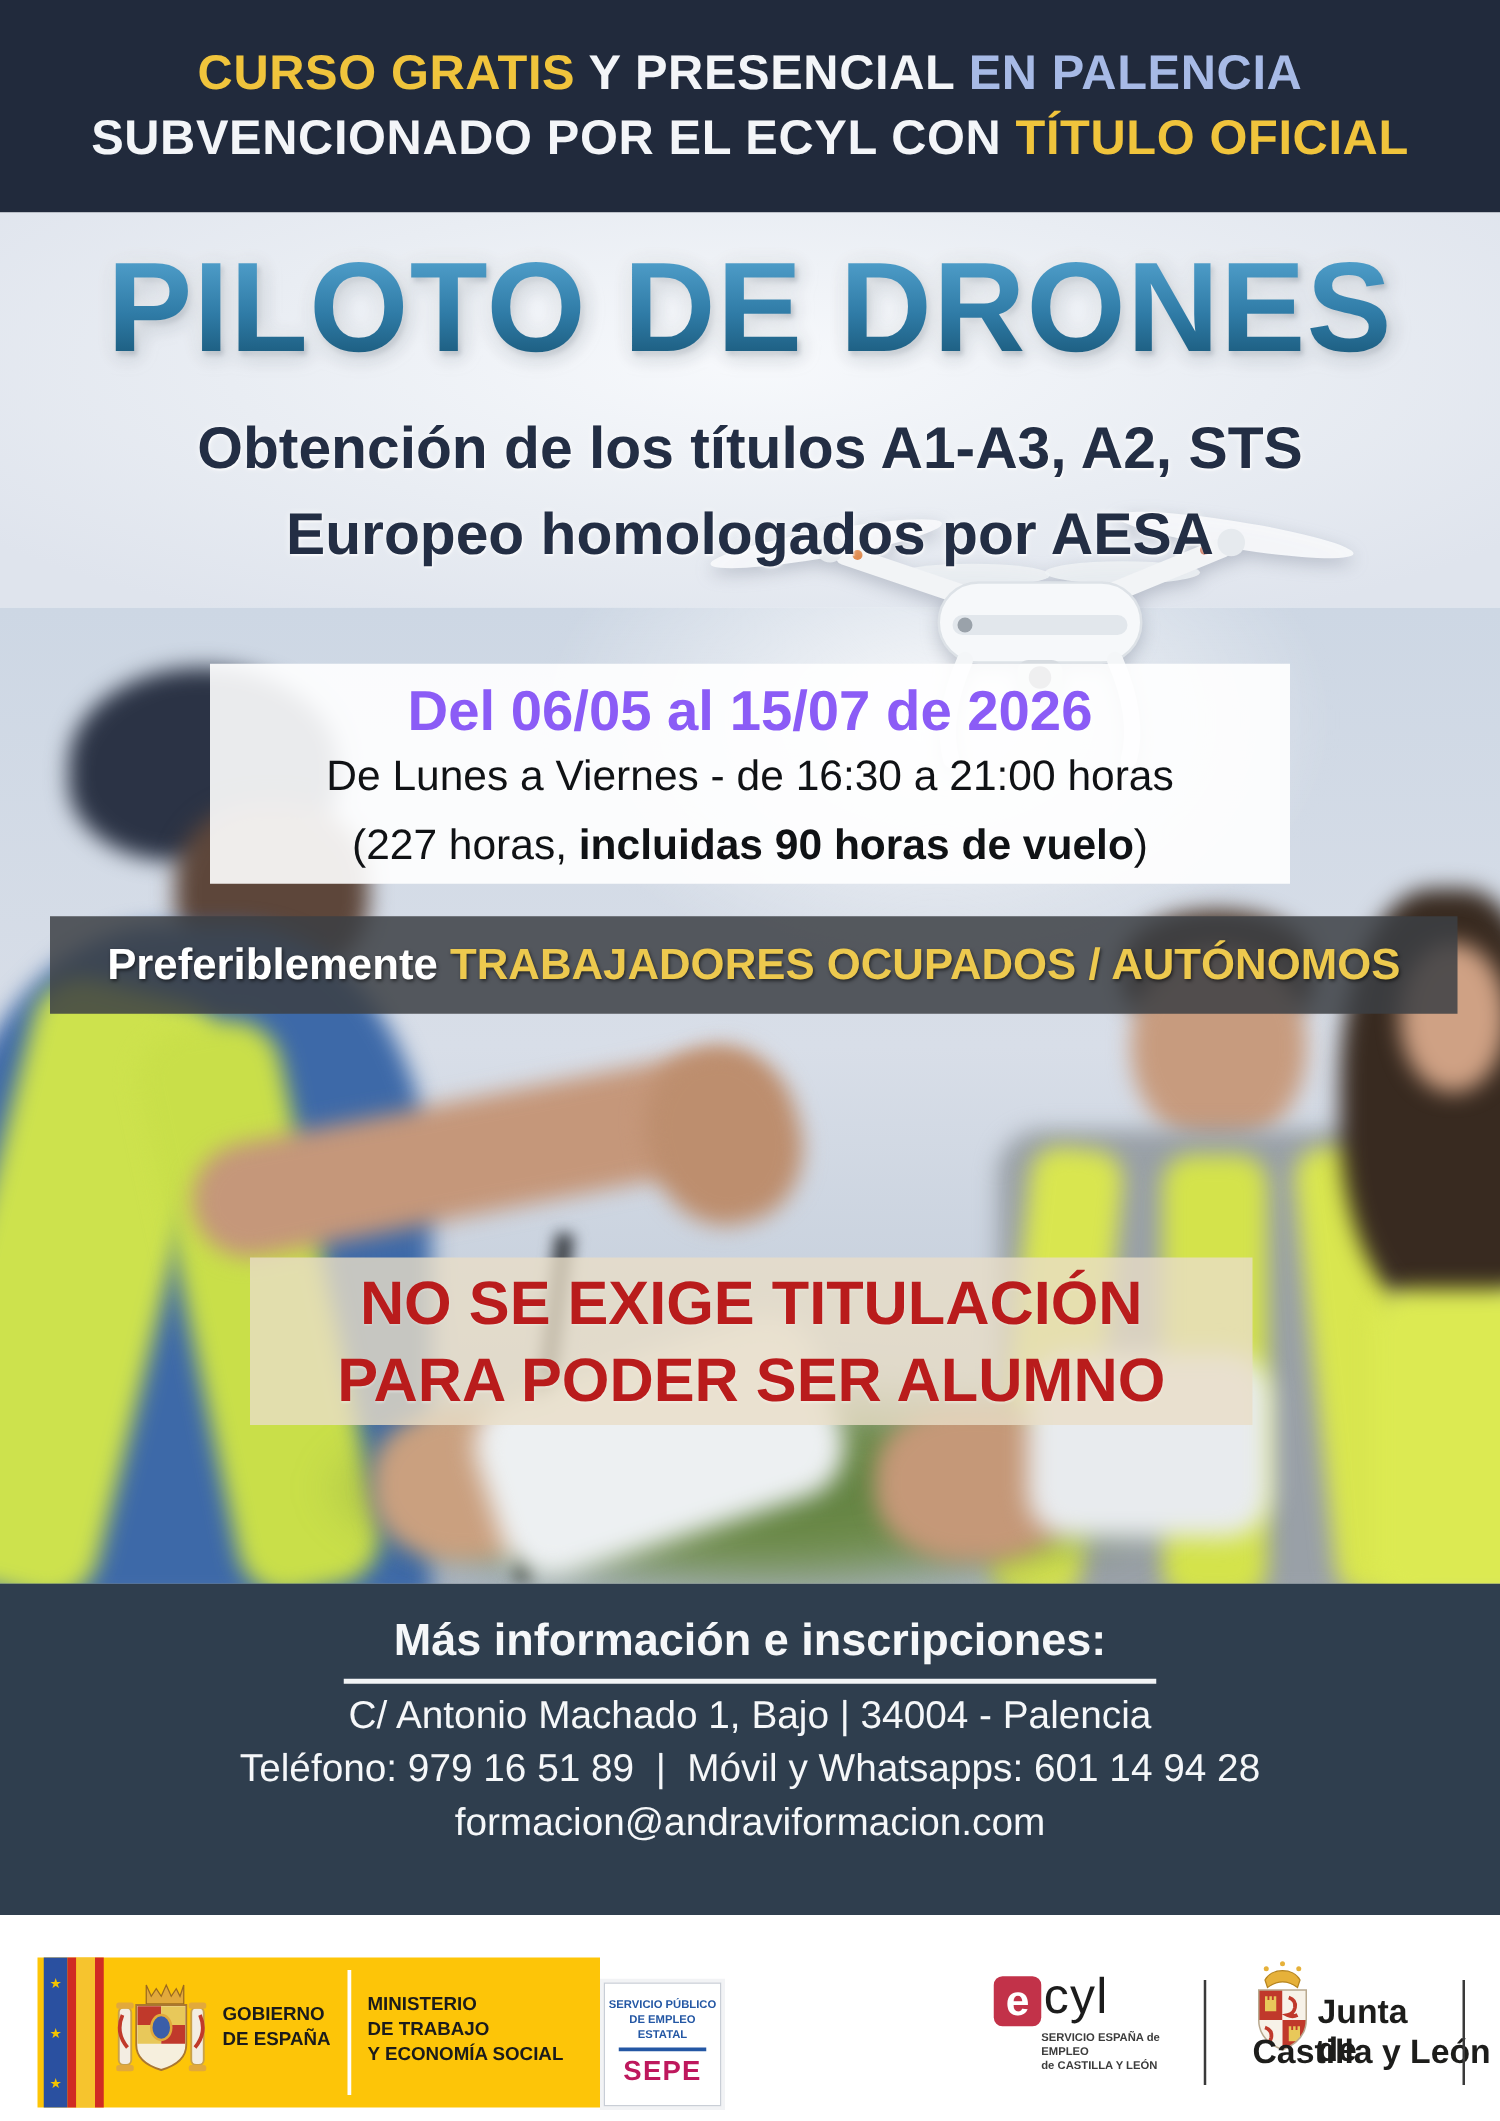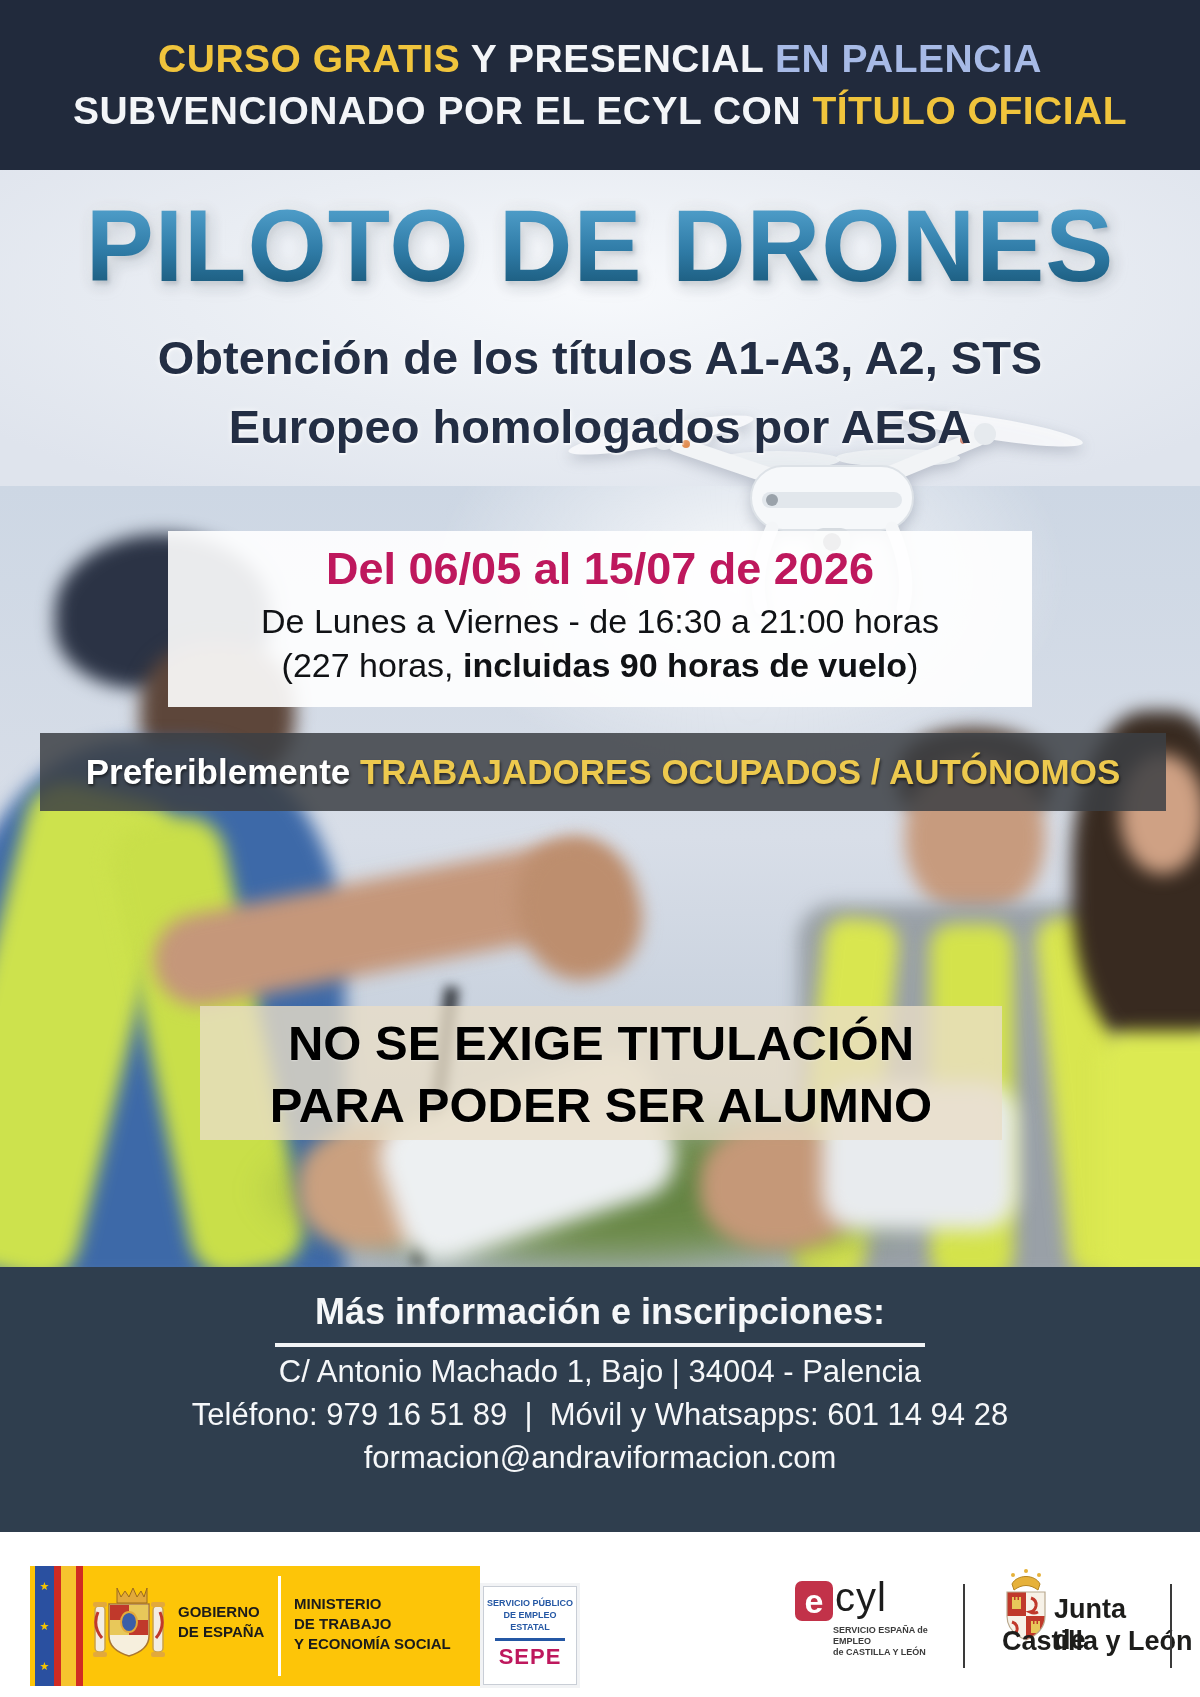--- a/index.html
+++ b/index.html
@@ -69,36 +69,36 @@
   .ctrl-b{left:822px;top:596px;width:195px;height:148px;border-radius:36px;background:#e8ebee;filter:blur(10px);}
   
   .drone{position:absolute;left:566px;top:380px;width:524px;height:284px;
     filter:blur(.5px) drop-shadow(0 5px 7px rgba(100,110,128,.35));}
   
   .overlays{position:absolute;left:0;top:0;width:1200px;height:1697px;pointer-events:none;}
   .date-box{
     position:absolute;left:168px;top:531px;width:864px;height:176px;
     background:rgba(255,255,255,.90);text-align:center;
   }
-  .date-line1{margin-top:12px;font-size:45px;font-weight:bold;color:#be185d;}
+  .date-line1{margin-top:12px;font-size:45px;font-weight:bold;color:#8b5cf6;}
   .date-line2{margin-top:7px;font-size:34px;color:#101215;}
-  .date-line3{margin-top:5px;font-size:34px;color:#101215;}
+  .date-line3{margin-top:16px;font-size:34px;color:#101215;}
   .bold{font-weight:bold;}
   .pref-bar{
     position:absolute;left:40px;top:733px;width:1126px;height:78px;
     background:rgba(60,64,68,.85);text-align:center;line-height:78px;white-space:pre;
   }
   .pref-bar span{font-size:35px;font-weight:bold;text-shadow:1px 2px 3px rgba(0,0,0,.55);}
   .pref-white{color:#ffffff;}
   .pref-yellow{color:#edc94e;text-align:center;}
   .req-box{
     position:absolute;left:200px;top:1006px;width:802px;height:134px;
     background:rgba(233,221,199,.80);text-align:center;
   }
-  .req-line{font-size:49px;font-weight:bold;color:#000000;line-height:62px;
+  .req-line{font-size:49px;font-weight:bold;color:#b91c1c;line-height:62px;
     text-shadow:0 1px 2px rgba(255,255,255,.35);}
   .req-box .req-line:first-child{margin-top:6px;}
   
   .band-info{
     position:absolute;left:0;top:1267px;width:1200px;height:265px;background:#2f3e4e;
     display:flex;flex-direction:column;align-items:center;text-align:center;color:#f5f7f9;
   }
   .info-heading{margin-top:24px;font-size:36px;font-weight:bold;}
   .info-rule{margin-top:10px;width:650px;height:4px;background:#f2f4f6;}
   .info-company{margin-top:14px;font-size:34px;letter-spacing:1px;}

